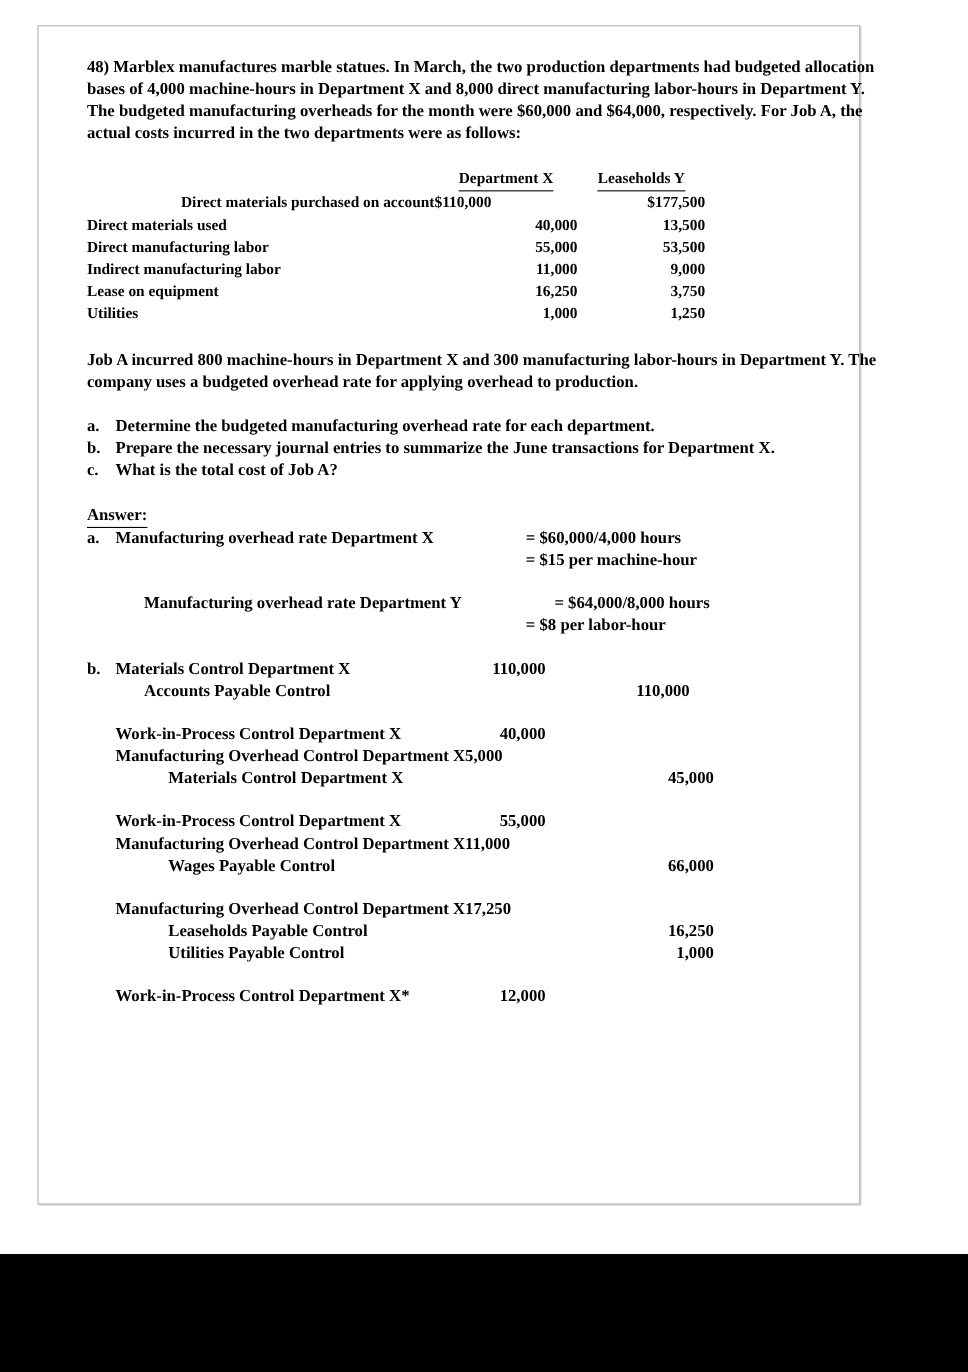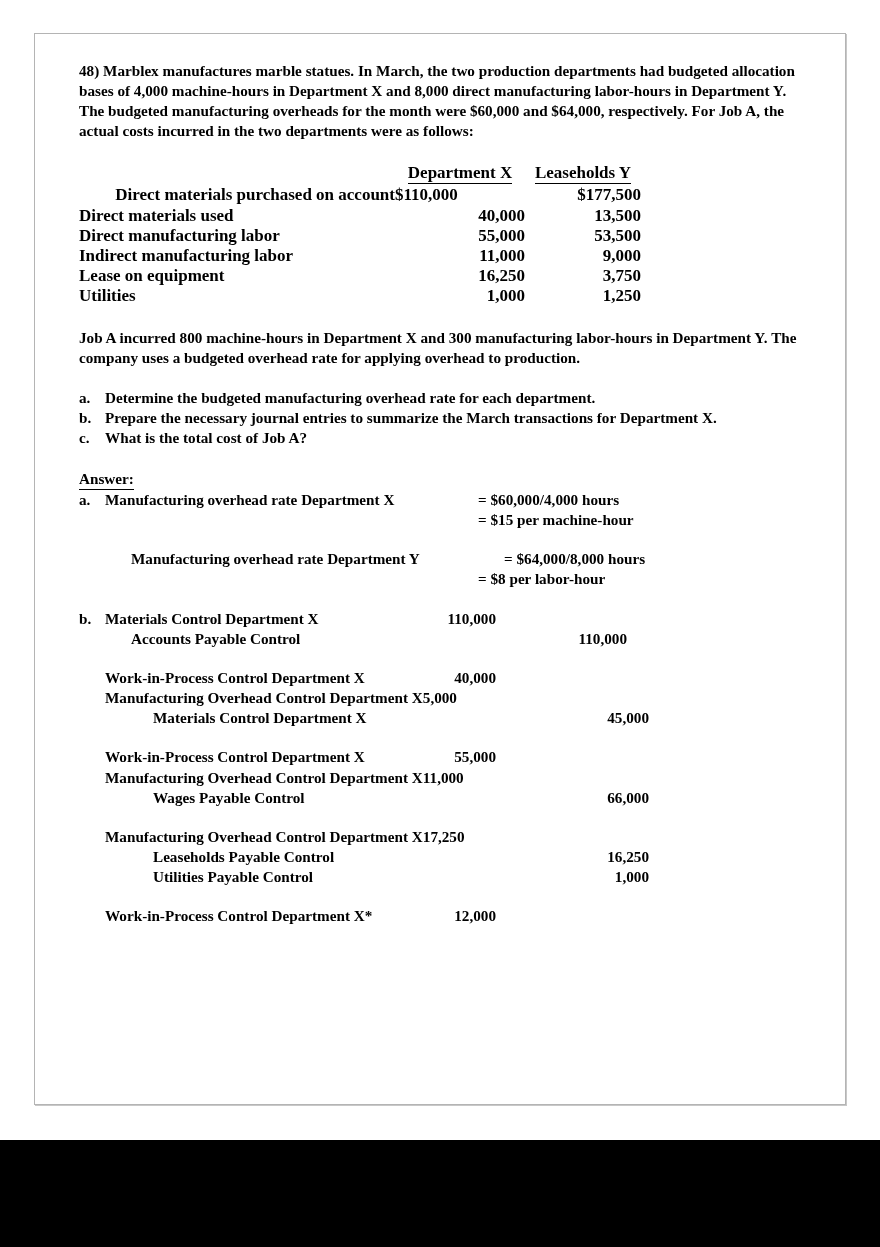--- a/index.html
+++ b/index.html
@@ -12,22 +12,22 @@
     height: 1247px;
     position: relative;
     font-family: "Liberation Serif", "DejaVu Serif", serif;
     overflow: hidden;
   }
 
   
   #page-sheet {
     position: absolute;
     left: 34px;
-    top: 33px;
-    width: 812px;
+    top: 23px;
+    width: 748px;
     height: 1072px;
     background: #ffffff;
     border: 1px solid #b4b4b4;
     box-sizing: border-box;
     box-shadow: 1px 1px 0 0 #c8c8c8;
   }
 
   
   #bottom-band {
     position: absolute;
@@ -62,21 +62,21 @@
   
   .cost-table {
     border-collapse: collapse;
     margin: 0;
     table-layout: fixed;
     width: 562px;
   }
   .cost-table td, .cost-table th {
     padding: 0;
     font-weight: bold;
-    font-size: 17px;
+    font-size: 14px;
     line-height: 20.1px;
     vertical-align: bottom;
     white-space: nowrap;
   }
   .col-label  { width: 316px; }
   .col-x      { width: 130px; }
   .col-y      { width: 116px; }
 
   .cost-table th {
     text-align: center;
@@ -203,21 +203,21 @@
 
     <div class="spacer-md"></div>
 
 
     <div class="list-row">
       <span class="list-marker">a.</span>
       <span class="list-body">Determine the budgeted manufacturing overhead rate for each department.</span>
     </div>
     <div class="list-row">
       <span class="list-marker">b.</span>
-      <span class="list-body">Prepare the necessary journal entries to summarize the March transactions for Department X.</span>
+      <span class="list-body">Prepare the necessary journal entries to summarize the June transactions for Department X.</span>
     </div>
     <div class="list-row">
       <span class="list-marker">c.</span>
       <span class="list-body">What is the total cost of Job A?</span>
     </div>
 
     <div class="spacer-md"></div>
 
     <div class="para">
       <span class="answer-head">Answer: </span>

